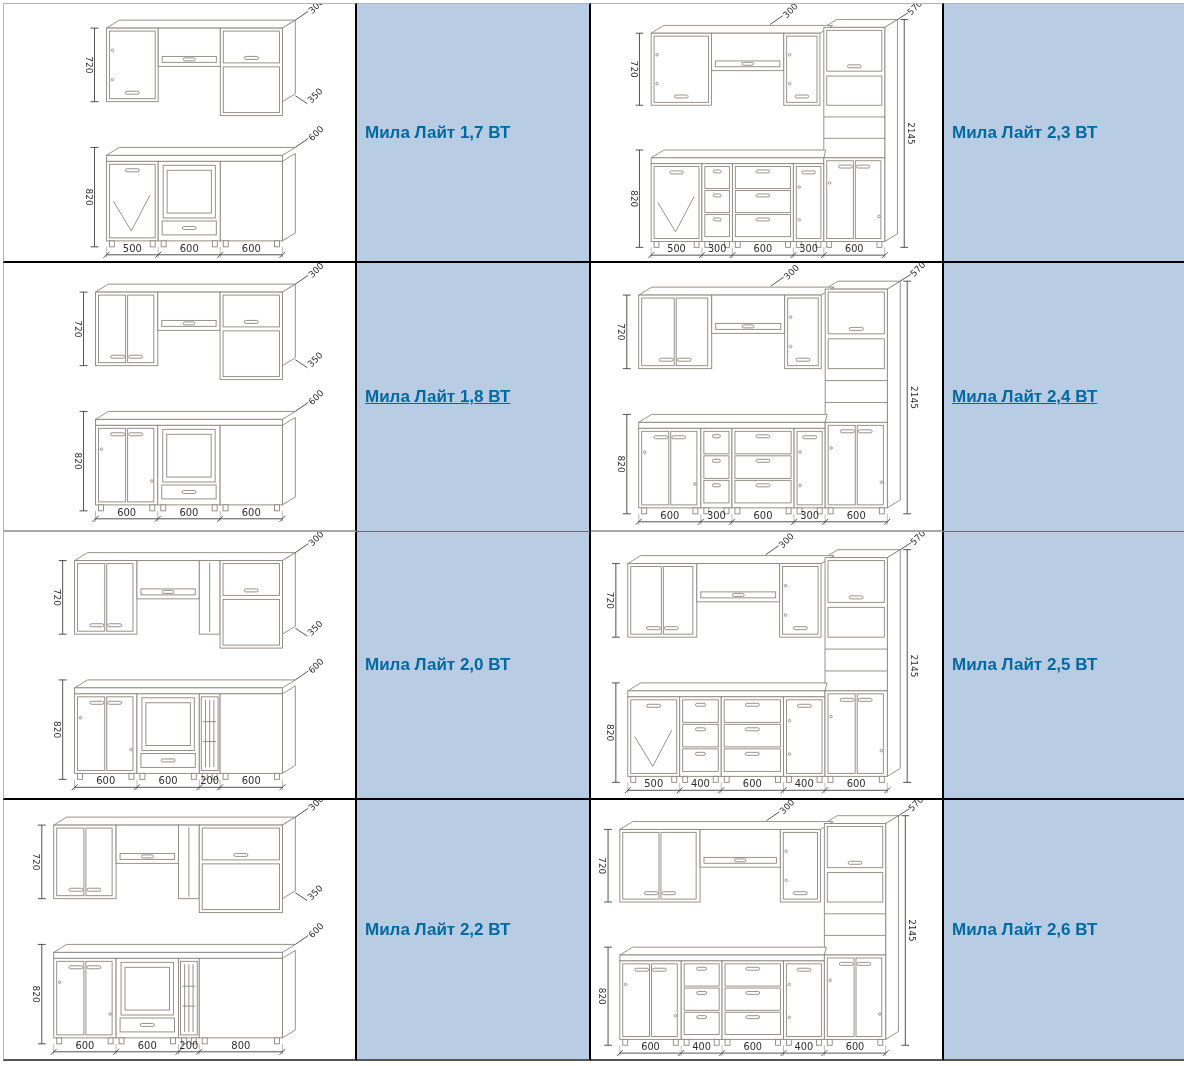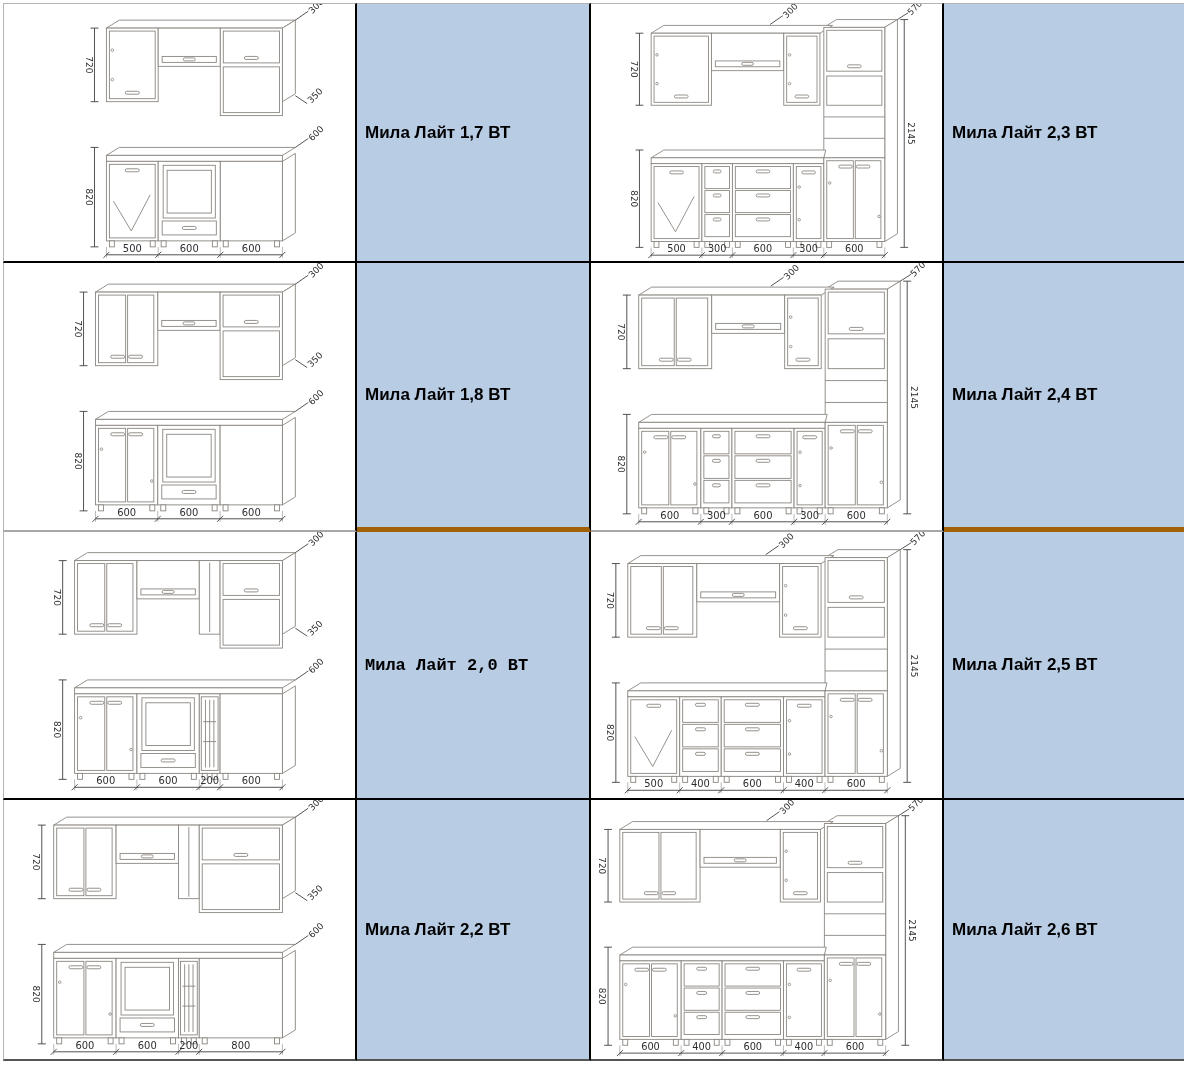--- a/index.html
+++ b/index.html
@@ -4,25 +4,25 @@
 <style>
   html,body{margin:0;padding:0;background:#ffffff;width:1184px;height:1066px;overflow:hidden;}
   .catalog{position:absolute;top:3px;left:3px;display:grid;
     grid-template-columns:354px 234px 353px 240px;
     grid-template-rows:260px 269px 268px 261px;}
   .cell{box-sizing:border-box;position:relative;background:#fff;border-right:2px solid #000;overflow:hidden;}
   .c4{border-right:none;}
   .c1{border-left:1px solid #b3b3b3;}
   .r1 .cell{border-top:1px solid #b3b3b3;border-bottom:2px solid #000;}
   .r2 .draw{border-bottom:2px solid #a8a8a8;}
-  .r2 .label{border-bottom:5px solid #a16207;}
+  .r2 .label{border-bottom:1px solid #a16207;text-decoration:underline;}
   .r3 .cell{border-bottom:2px solid #000;}
   .r4 .cell{border-bottom:2px solid #555;}
   .label{display:flex;align-items:center;padding-left:8px;
-    font-family:"Liberation Sans",sans-serif;font-weight:bold;font-size:17px;color:#000000;}
+    font-family:"Liberation Sans",sans-serif;font-weight:bold;font-size:17px;color:#0369a1;}
   .draw svg{display:block;width:100%;height:100%;}
   svg text{font-family:"DejaVu Sans",sans-serif;}
 </style>
 </head>
 <body>
 
 <div class="catalog">
 
   <div class="row-contents r1" style="display:contents">
     <div class="cell draw c1 r1-cell">
@@ -454,21 +454,21 @@
           <line x1="130.7" y1="255" x2="136.7" y2="249" stroke="#3f3f3f" stroke-width="0.9"></line>
           <line x1="193.39999999999998" y1="255" x2="199.39999999999998" y2="249" stroke="#3f3f3f" stroke-width="0.9"></line>
           <line x1="214.29999999999998" y1="255" x2="220.29999999999998" y2="249" stroke="#3f3f3f" stroke-width="0.9"></line>
           <line x1="277" y1="255" x2="283" y2="249" stroke="#3f3f3f" stroke-width="0.9"></line>
           <text x="102.35" y="249" fill="#2d2d2d" font-size="10" text-anchor="middle">600</text>
           <text x="165.04999999999998" y="249" fill="#2d2d2d" font-size="10" text-anchor="middle">600</text>
           <text x="206.84999999999997" y="249" fill="#2d2d2d" font-size="10" text-anchor="middle">200</text>
           <text x="248.64999999999998" y="249" fill="#2d2d2d" font-size="10" text-anchor="middle">600</text>
         </svg>
       </div>
-    <div class="cell label c2 r3-cell" style="background: rgb(184, 204, 228); font-family: Liberation Mono, monospace;">
+    <div class="cell label c2 r3-cell" style="background: rgb(184, 204, 228);">
         <span>Мила Лайт 2,0 ВТ</span>
       </div>
     <div class="cell draw c3 r3-cell">
         <svg viewBox="0 -6 353 264" preserveAspectRatio="xMidYMid meet">
           <polygon points="235.36,18 248.36,10 311,10 298,18" fill="#fff" stroke="#8a857f" stroke-width="0.9"></polygon>
           <polygon points="298,18 311,10 311,230 298,238" fill="#fff" stroke="#8a857f" stroke-width="0.9"></polygon>
           <polygon points="37,24 50,16 244.36,16 231.36,24" fill="#fff" stroke="#8a857f" stroke-width="0.9"></polygon>
           <rect x="37" y="24" width="69.41428571428573" height="74" fill="#fff" stroke="#8a857f" stroke-width="0.9"></rect>
           <rect x="40" y="27" width="30.707142857142863" height="68" fill="#fff" stroke="#8a857f" stroke-width="0.9"></rect>
           <rect x="72.70714285714286" y="27" width="29.707142857142863" height="68" fill="#fff" stroke="#8a857f" stroke-width="0.9"></rect>

